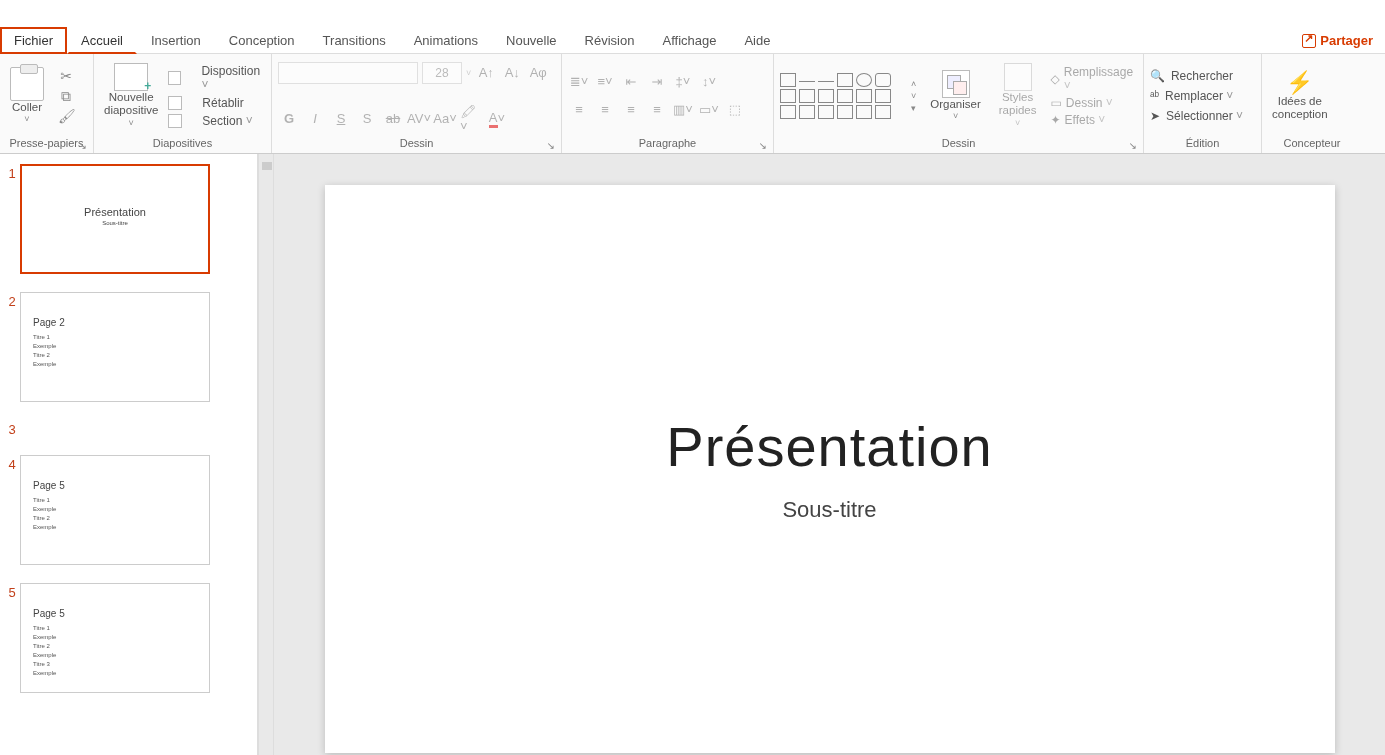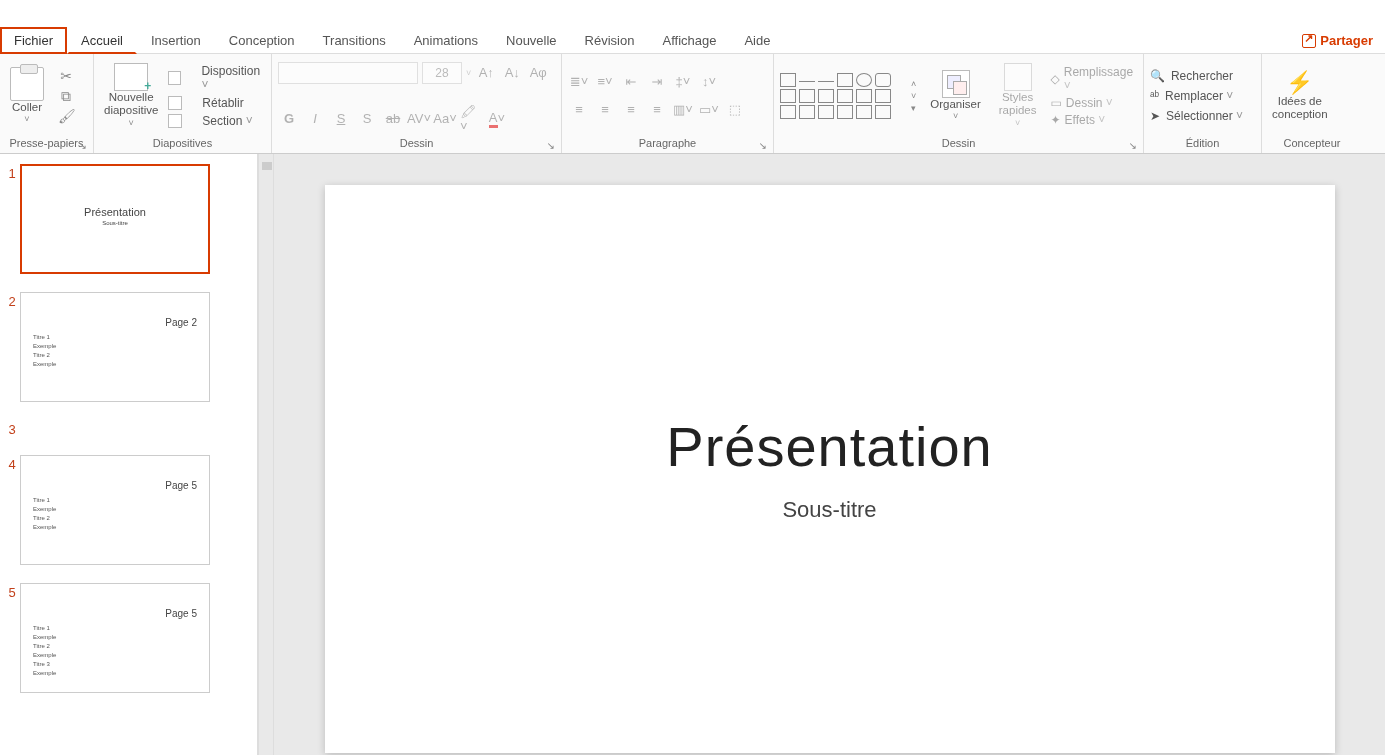--- a/index.html
+++ b/index.html
@@ -54,21 +54,21 @@
 .editor-list{display:flex;flex-direction:column;gap:6px;font-size:12px;color:#555;}
 .editor-list .row{display:flex;align-items:center;gap:6px;}
 
 .workarea{display:flex; height:629px; background:#e9e9e9;}
 .thumbs{width:258px;background:#fff;border-right:1px solid #ddd;overflow:hidden;padding:10px 10px 0 4px;}
 .thumbrow{display:flex;align-items:flex-start;margin-bottom:18px;}
 .tn{font-size:13px;color:#c2401a;width:16px;text-align:center;margin-top:2px;}
 .tslide{width:190px;height:110px;background:#fff;border:1px solid #ccc;box-shadow:0 0 0 0;}
 .tslide.sel{border:2px solid #d83b01;}
 .tslide .tc{padding:10px 12px;font-size:9px;color:#444;}
-.tslide .tt{text-align:right;font-size:10px;margin-top:14px;margin-bottom:6px;}
+.tslide .tt{text-align:left;font-size:10px;margin-top:14px;margin-bottom:6px;}
 .tslide .l{font-size:6px;color:#555;margin:3px 0;}
 
 .canvas{flex:1;display:flex;align-items:center;justify-content:center;padding:10px 30px;}
 .slide{width:1010px;height:568px;background:#fff;box-shadow:0 2px 8px rgba(0,0,0,.2);display:flex;flex-direction:column;align-items:center;justify-content:center;}
 .slide h1{font-size:56px;font-weight:400;color:#222;letter-spacing:1px;}
 .slide h2{font-size:22px;font-weight:400;color:#444;margin-top:18px;}
 
 .ruler-gap{width:16px;background:#e9e9e9;border-left:1px solid #ddd;border-right:1px solid #ddd;position:relative;}
 .ruler-gap .mk{position:absolute;left:3px;width:10px;height:8px;background:#ccc;}
 </style>

